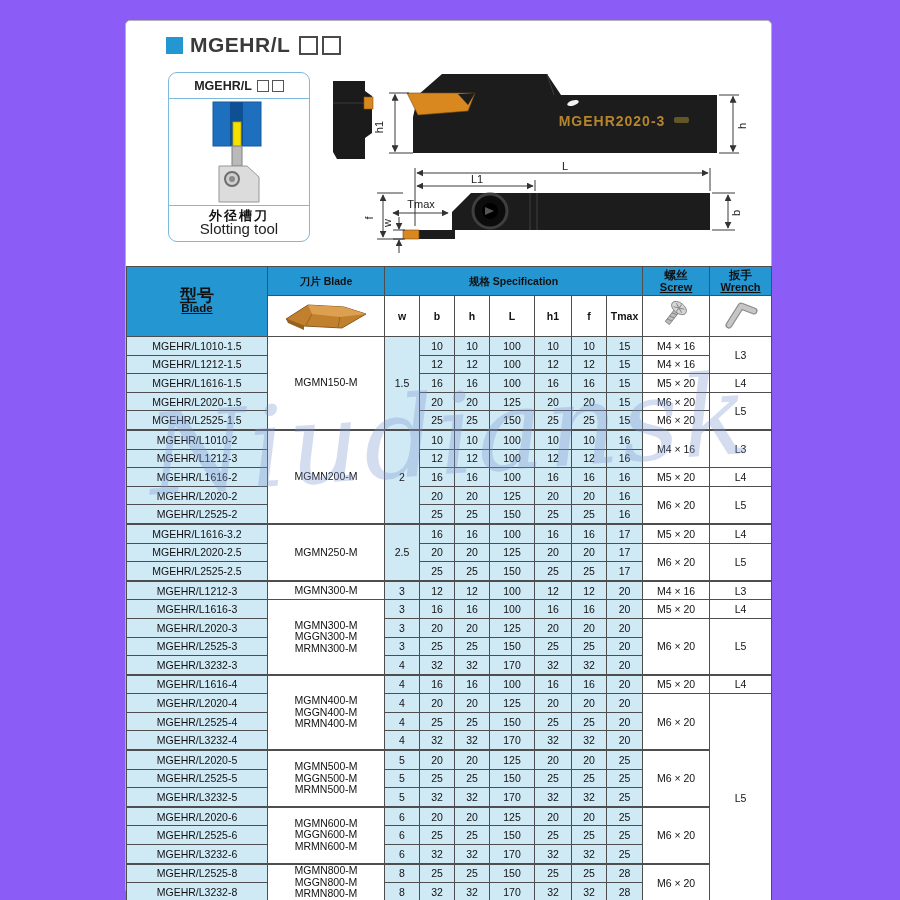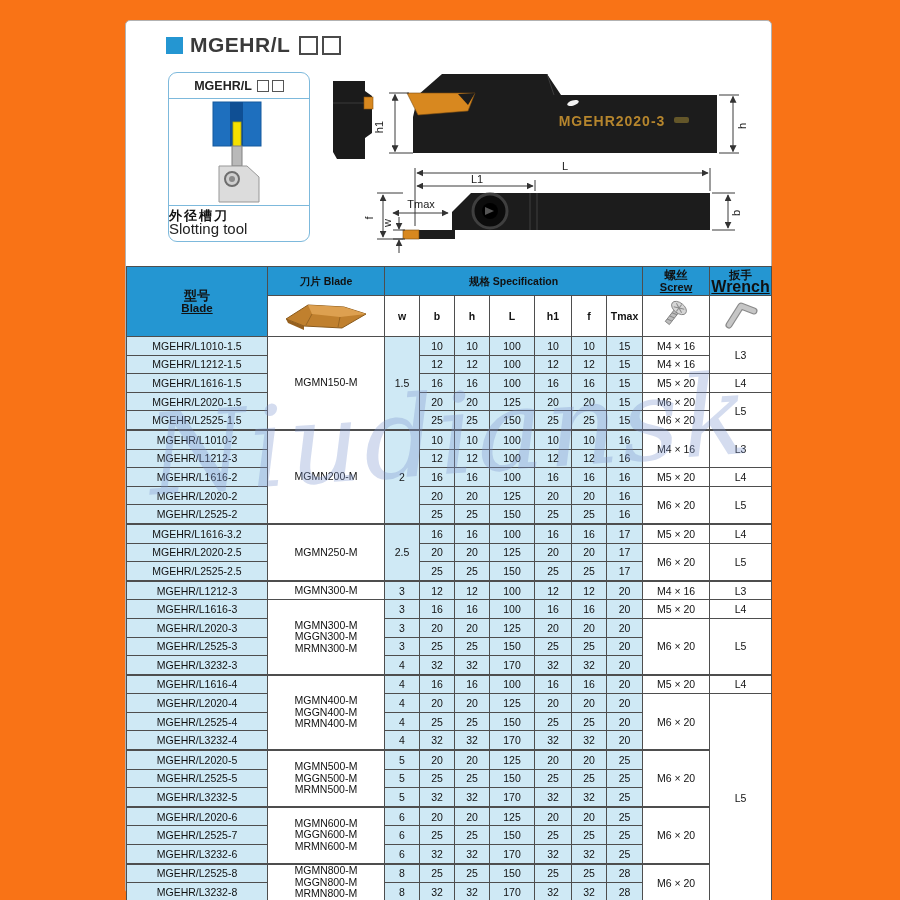--- a/index.html
+++ b/index.html
@@ -1,50 +1,50 @@
 <!DOCTYPE html>
 <html><head>
 <meta charset="utf-8">
 <style>
   html,body{margin:0;padding:0;background:#fff;}
-  .canvas{position:relative;width:900px;height:900px;background:#f97316;overflow:hidden;
+  .canvas{position:relative;width:900px;height:900px;background:#8b5cf6;overflow:hidden;
           font-family:"Liberation Sans",sans-serif;}
   .content{position:absolute;left:125px;top:20px;width:647px;height:874px;
            border:1px solid #b2b2b2;border-radius:5px;box-sizing:border-box;background:#fff;}
 
   
   .title{position:absolute;left:40px;top:12px;display:flex;align-items:center;gap:7px;}
   .title .sq{width:17px;height:17px;background:#2496d2;}
   .title .txt{font-size:21px;font-weight:bold;color:#3a3a3a;letter-spacing:.5px;}
   .title .boxes{display:flex;gap:4px;margin-left:2px;}
   .title .boxes i{display:block;width:15px;height:15px;border:2px solid #4a4a4a;}
 
   
   .panel{position:absolute;left:42px;top:51px;width:142px;height:170px;border:1.5px solid #7db9dc;
          border-radius:9px;box-sizing:border-box;overflow:hidden;background:#fff;}
   .panel .p-title{height:25px;border-bottom:1px solid #7db9dc;display:flex;align-items:center;
                   justify-content:center;gap:5px;font-size:12.5px;font-weight:bold;color:#222;}
   .panel .p-title .pboxes{display:flex;gap:3px;}
   .panel .p-title .pboxes i{display:block;width:10px;height:10px;border:1.5px solid #555;}
   .panel .p-diagram{height:106px;display:flex;align-items:center;justify-content:center;}
-  .panel .p-caption{height:36px;border-top:1px solid #7db9dc;text-align:left;padding-top:2px;box-sizing:border-box;}
+  .panel .p-caption{height:36px;border-top:1px solid #7db9dc;text-align:center;padding-top:2px;box-sizing:border-box;}
   .panel .cz{font-size:13px;font-weight:bold;color:#111;line-height:15px;letter-spacing:2px;}
   .panel .ce{font-size:15px;color:#222;line-height:12px;}
 
   .d1{position:absolute;left:199px;top:50px;}
   .d2{position:absolute;left:199px;top:139px;}
   .dimtxt{font-size:11px;fill:#1c1c1c;}
   .marktxt{font-size:14px;font-weight:bold;fill:#a9792285;letter-spacing:1px;fill:#b5852d;}
 
   
   .spec-table{position:absolute;left:0;top:245px;width:645px;border-collapse:collapse;table-layout:fixed;}
   .spec-table th,.spec-table td{border:1px solid #4e4e4e;padding:0;text-align:center;vertical-align:middle;
        color:#111;font-size:10.5px;line-height:12px;overflow:hidden;}
   .hdr{background:#2496d2;color:#fff;font-weight:bold;font-size:12.5px;}
-  .hdr .zh{font-size:13px;}
+  .hdr .zh{font-size:17px;}
   .hdr .en{font-size:11.5px;font-weight:bold;text-decoration:underline;}
   tr.h1r th{height:28px;}
   tr.h2r th,tr.h2r td{height:40px;background:#fff;}
   .colname{font-size:12px;font-weight:bold;color:#111;}
   .c-type{background:#cfe9f5;}
   .c-num{background:#cfe9f5;}
   .c-blade,.c-screw,.c-wrench{background:#fff;}
   .c-blade div{line-height:11.5px;}
   tbody td{height:17.6px;}
   tr.gs td{border-top-width:2px;}
@@ -209,21 +209,21 @@
             <div class="en">Blade</div>
           </th>
           <th class="hdr">刀片 Blade</th>
           <th class="hdr" colspan="7">规格 Specification</th>
           <th class="hdr">
             <div class="zh" style="font-size:11.5px;line-height:12px">螺丝</div>
             <div class="en" style="font-size:11px;line-height:12px">Screw</div>
           </th>
           <th class="hdr">
             <div class="zh" style="font-size:11.5px;line-height:12px">扳手</div>
-            <div class="en" style="font-size:16px;line-height:12px">Wrench</div>
+            <div class="en" style="font-size:11px;line-height:12px">Wrench</div>
           </th>
         </tr>
         <tr class="h2r">
           <td>
             <svg width="100" height="36" viewBox="0 0 100 36">
               <polygon points="10,22 32,8 68,10 90,17 66,31 28,29" fill="#c0802e" stroke="#8a5a1c"></polygon>
               <polygon points="32,8 68,10 90,17 64,20 36,17" fill="#dda050"></polygon>
               <polygon points="10,22 28,29 28,33 12,26" fill="#96601e"></polygon>
               <line x1="36" y1="17" x2="30" y2="28" stroke="#8a5a1c" stroke-width="0.7"></line>
               <line x1="64" y1="20" x2="62" y2="30" stroke="#8a5a1c" stroke-width="0.7"></line>
@@ -565,21 +565,21 @@
             <td class="c-num">6</td>
             <td class="c-num">20</td>
             <td class="c-num">20</td>
             <td class="c-num">125</td>
             <td class="c-num">20</td>
             <td class="c-num">20</td>
             <td class="c-num">25</td>
             <td class="c-screw" rowspan="3">M6 × 20</td>
           </tr>
           <tr>
-            <td class="c-type">MGEHR/L2525-7</td>
+            <td class="c-type">MGEHR/L2525-6</td>
             <td class="c-num">6</td>
             <td class="c-num">25</td>
             <td class="c-num">25</td>
             <td class="c-num">150</td>
             <td class="c-num">25</td>
             <td class="c-num">25</td>
             <td class="c-num">25</td>
           </tr>
           <tr>
             <td class="c-type">MGEHR/L3232-6</td>

